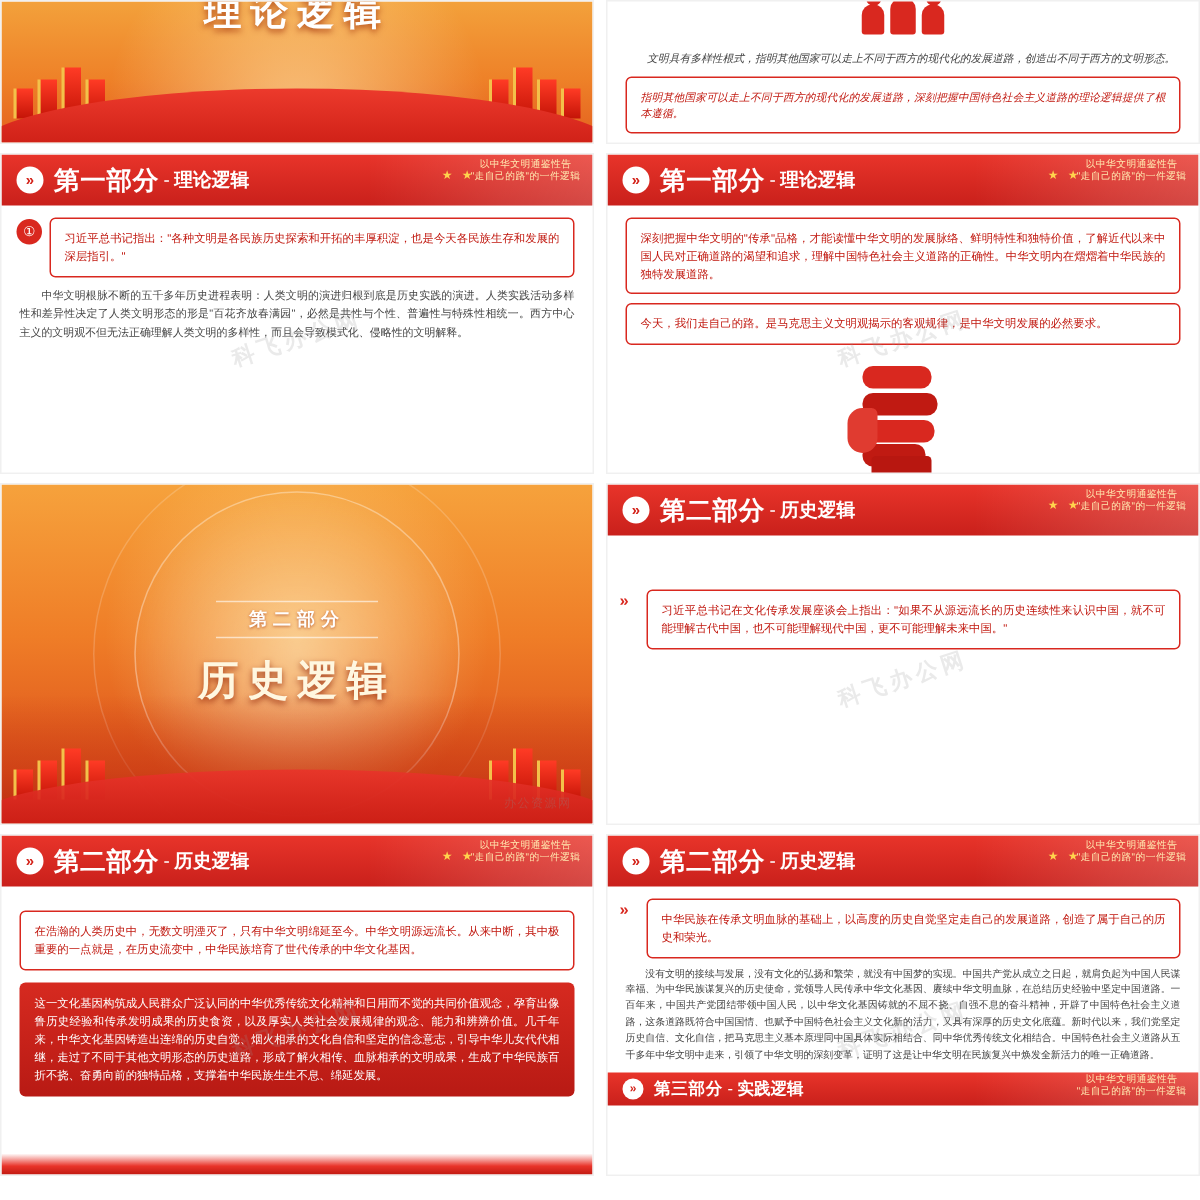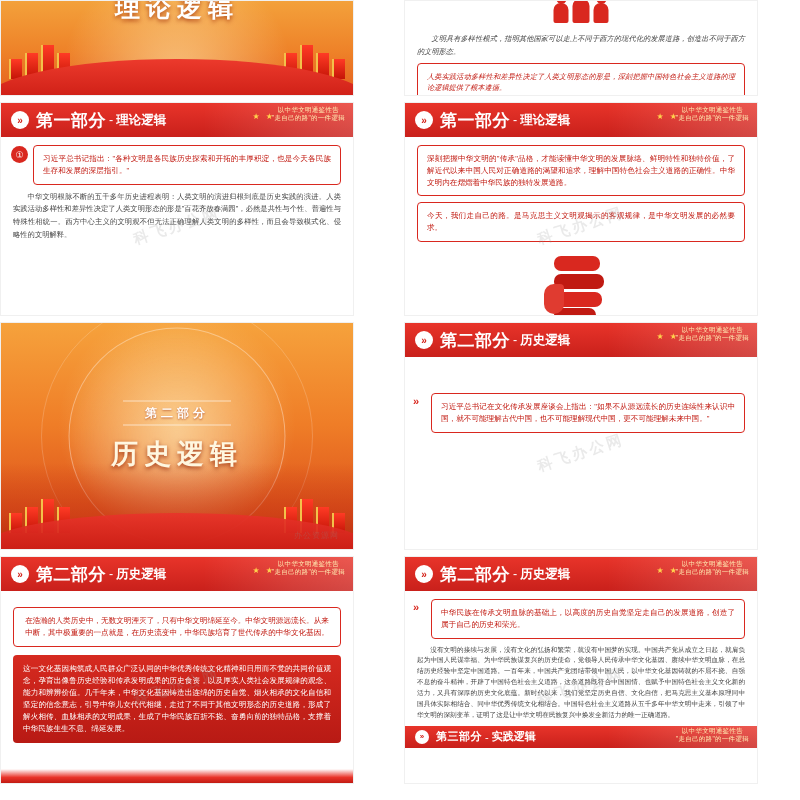--- a/index.html
+++ b/index.html
@@ -13,21 +13,21 @@
   .grid{
     display:grid;
     grid-template-columns:396px 396px;
     grid-auto-rows:auto;
     column-gap:8px;
     row-gap:6px;
     padding:0;
   }
   .slide{
     position:relative;
-    width:354px;
+    width:396px;
     overflow:hidden;
     background:#fff;
     border:1px solid #f0f0f0;
     box-sizing:border-box;
   }
   .s-h{height:96px;}
   .s-m{height:214px;}
   .s-tall{height:228px;}
 
   
@@ -238,21 +238,21 @@
 
   <div class="slide s-h">
     <div class="frag">
       <div class="people">
         <div class="person"></div>
         <div class="person tall"></div>
         <div class="person"></div>
       </div>
       <div style="height:26px"></div>
       <div class="plain" style="font-size:7.2px">文明具有多样性根式，指明其他国家可以走上不同于西方的现代化的发展道路，创造出不同于西方的文明形态。</div>
-      <div class="quote-box" style="font-size:7.2px">人类实践活动多样性和差异性决定了人类文明形态的形是，深刻把握中国特色社会主义道路的理论逻辑提供了根本遵循。</div>
+      <div class="quote-box" style="font-size:7.2px">指明其他国家可以走上不同于西方的现代化的发展道路，深刻把握中国特色社会主义道路的理论逻辑提供了根本遵循。</div>
     </div>
   </div>
 
   <div class="slide s-m">
     <div class="hdr">
       <div class="chev">»</div>
       <span class="t1">第一部分</span>
       <span class="dash">-</span>
       <span class="t2">理论逻辑</span>
       <div class="stars">★ ★</div>
@@ -354,21 +354,21 @@
       <span class="dash">-</span>
       <span class="t2">历史逻辑</span>
       <div class="stars">★ ★</div>
       <div class="right">
         <span>以中华文明通鉴性告</span>
         <span>"走自己的路"的一件逻辑</span>
       </div>
     </div>
     <div class="body">
       <div style="height:8px"></div>
-      <div class="quote-box" style="text-align:center">在浩瀚的人类历史中，无数文明湮灭了，只有中华文明绵延至今。中华文明源远流长。从来中断，其中极重要的一点就是，在历史流变中，中华民族培育了世代传承的中华文化基因。</div>
+      <div class="quote-box" style="">在浩瀚的人类历史中，无数文明湮灭了，只有中华文明绵延至今。中华文明源远流长。从来中断，其中极重要的一点就是，在历史流变中，中华民族培育了世代传承的中华文化基因。</div>
       <div style="height:8px"></div>
       <div class="red-box">这一文化基因构筑成人民群众广泛认同的中华优秀传统文化精神和日用而不觉的共同价值观念，孕育出像鲁历史经验和传承发明成果的历史食资，以及厚实人类社会发展规律的观念、能力和辨辨价值。几千年来，中华文化基因铸造出连绵的历史自觉、烟火相承的文化自信和坚定的信念意志，引导中华儿女代代相继，走过了不同于其他文明形态的历史道路，形成了解火相传、血脉相承的文明成果，生成了中华民族百折不挠、奋勇向前的独特品格，支撑着中华民族生生不息、绵延发展。</div>
       <div class="wm">科飞办公网</div>
       <div class="bottom-strip"></div>
     </div>
   </div>
 
   <div class="slide s-tall">
     <div class="hdr">
       <div class="chev">»</div>

